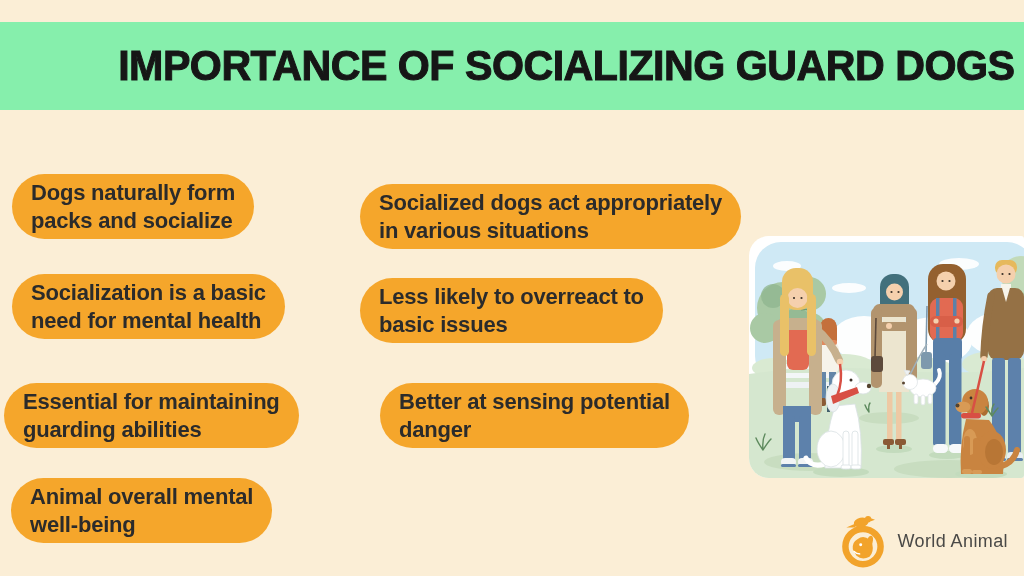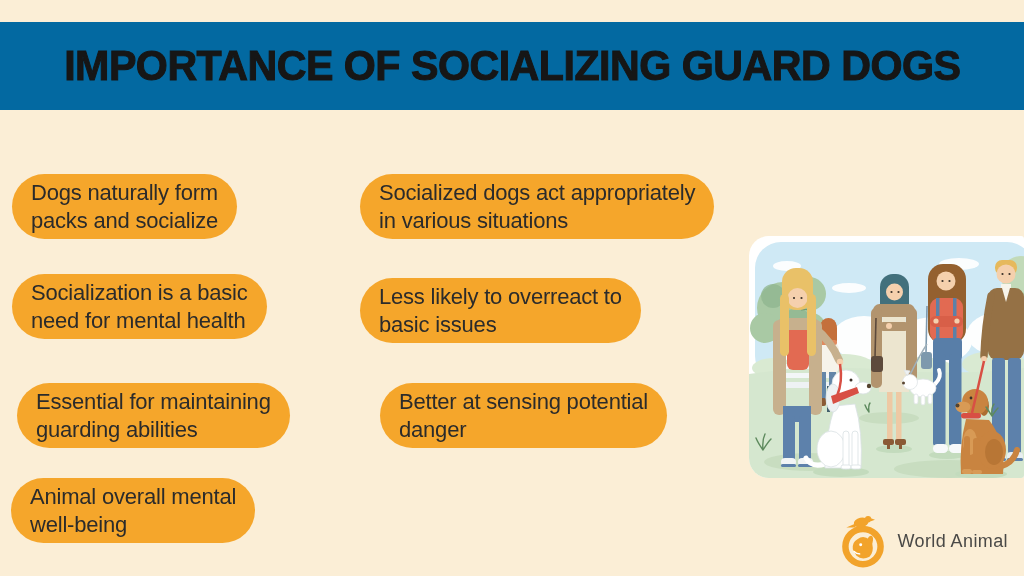--- a/index.html
+++ b/index.html
@@ -5,41 +5,41 @@
   * { margin:0; padding:0; box-sizing:border-box; }
   html,body { width:1024px; height:576px; overflow:hidden; }
   body {
     position:relative;
     width:1024px; height:576px;
     background:#FBEED6;
     font-family:"Liberation Sans", sans-serif;
   }
   .banner {
     position:absolute; left:0; top:22px; width:1024px; height:88px;
-    background:#0369a1;
-    display:flex; align-items:center; justify-content:center;
+    background:#86efac;
+    display:flex; align-items:center; justify-content:flex-end;
   }
   .banner h1 {
     font-size:42px; font-weight:bold; letter-spacing:-0.5px;
     color:#161616; white-space:nowrap;
     -webkit-text-stroke:1px #161616;
     transform:scaleX(0.98);
   }
   .pill {
     position:absolute; height:65px;
     display:inline-flex; align-items:center;
     background:#F5A62B; border-radius:33px;
     padding:7px 19px;
-    font-size:22px; line-height:28px; font-weight:400;
+    font-size:22px; line-height:28px; font-weight:700;
     letter-spacing:-0.2px; color:#2B2B2B;
     white-space:pre;
   }
   .l1{left:12px; top:174px;} .l2{left:12px; top:274px;}
-  .l3{left:17px; top:383px;} .l4{left:11px; top:478px;}
-  .r1{left:360px; top:174px;} .r2{left:360px; top:278px;}
+  .l3{left:4px; top:383px;} .l4{left:11px; top:478px;}
+  .r1{left:360px; top:184px;} .r2{left:360px; top:278px;}
   .r3{left:380px; top:383px;}
   .illustration {
     position:absolute; left:749px; top:236px; width:275px; height:242px;
     background:#ffffff; border-radius:20px 3px 3px 20px; overflow:hidden;
   }
   .illustration svg { display:block; width:100%; height:100%; }
   .logo {
     position:absolute; right:16px; bottom:6px;
     display:flex; align-items:center; gap:9px;
   }

